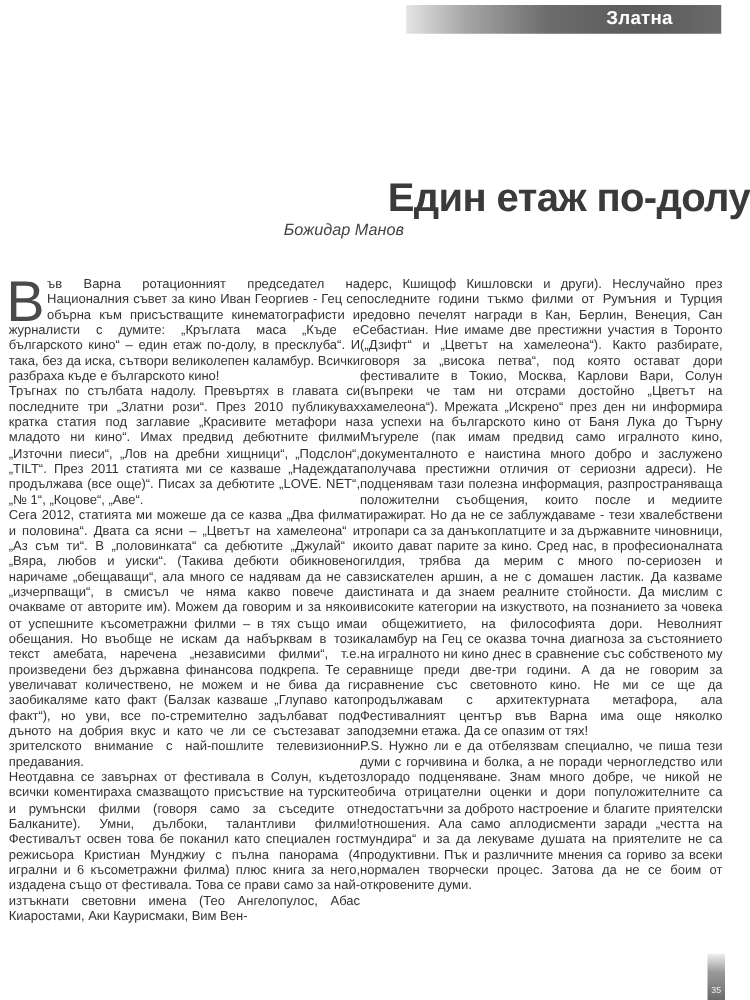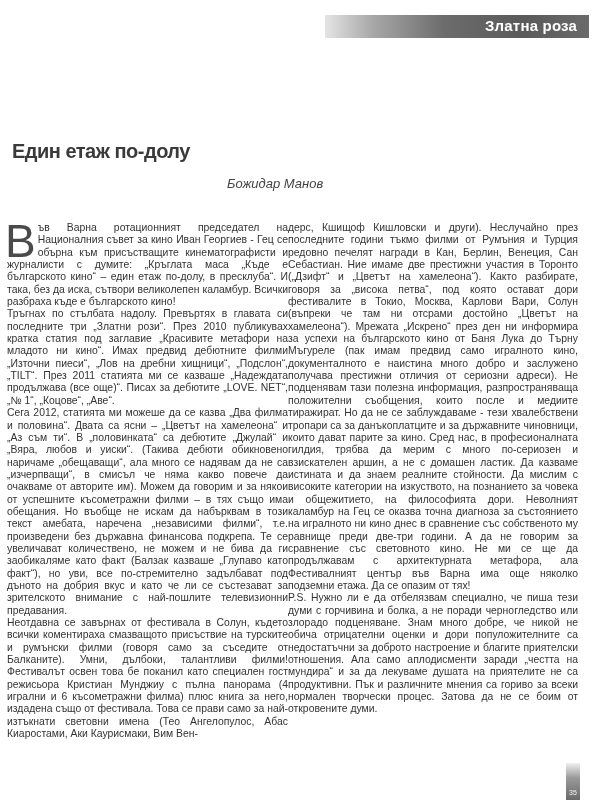--- a/index.html
+++ b/index.html
@@ -1,31 +1,30 @@
 <!DOCTYPE html>
 <html><head>
 <meta charset="utf-8">
 <style>
   html, body { margin: 0; padding: 0; }
   body {
     width: 600px; height: 800px; background: #ffffff; position: relative; overflow: hidden;
     font-family: "Liberation Sans", sans-serif; color: #2e2e2e;
   }
   .section-bar {
-    position: absolute; left: 325px; top: 15px; width: 252px; height: 23px;
+    position: absolute; left: 325px; top: 4px; width: 252px; height: 23px;
     background: linear-gradient(to right, #e4e4e4 0%, #a8a8a8 18%, #6c6c6c 45%, #5a5a5a 75%, #6a6a6a 100%);
-    padding-left: 12px;
   }
   .section-bar-label {
     position: absolute; left: 160px; top: 2px; font-size: 15px; font-weight: bold;
     color: #ffffff; letter-spacing: 0.2px;
   }
   .title {
-    position: absolute; left: 0; top: 140px; width: 600px; text-align: left;
-    font-size: 20px; font-weight: bold; color: #3a3a3a; letter-spacing: -0.5px;
+    position: absolute; left: 0; top: 140px; width: 600px; text-align: right;
+    font-size: 32px; font-weight: bold; color: #3a3a3a; letter-spacing: -0.5px;
     padding-left: 12px; box-sizing: border-box;
   }
   .author {
     position: absolute; left: 227px; top: 176px; font-size: 13px; font-style: italic; color: #444; text-align: right;
   }
   .col {
     position: absolute; top: 222px; font-size: 10.4px; line-height: 12.35px;
     text-align: justify; color: #333;
   }
   .col-left { left: 7px; width: 281px; }

